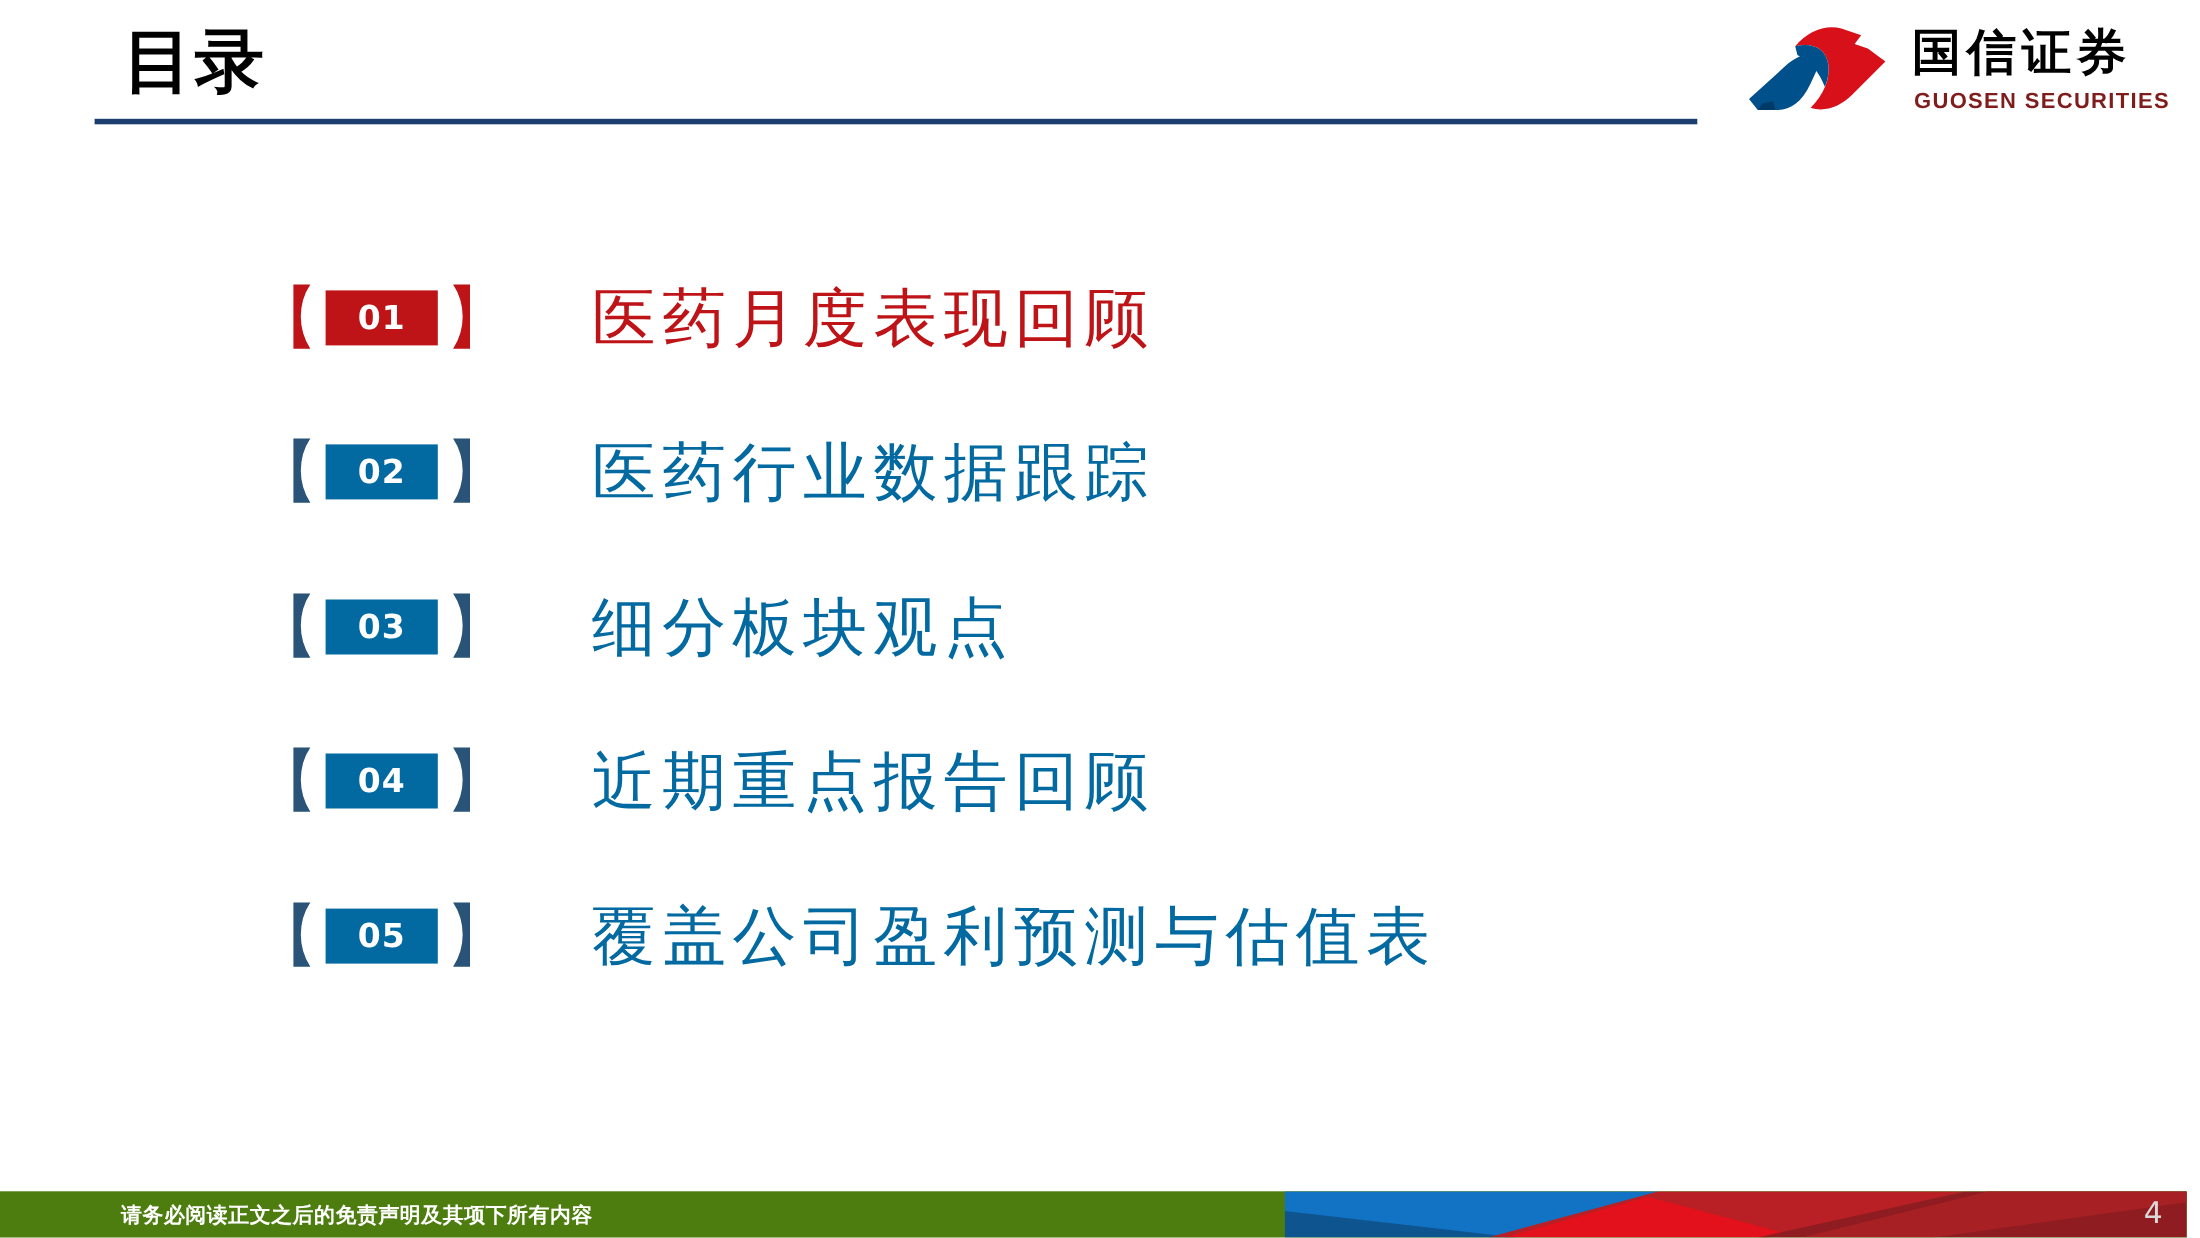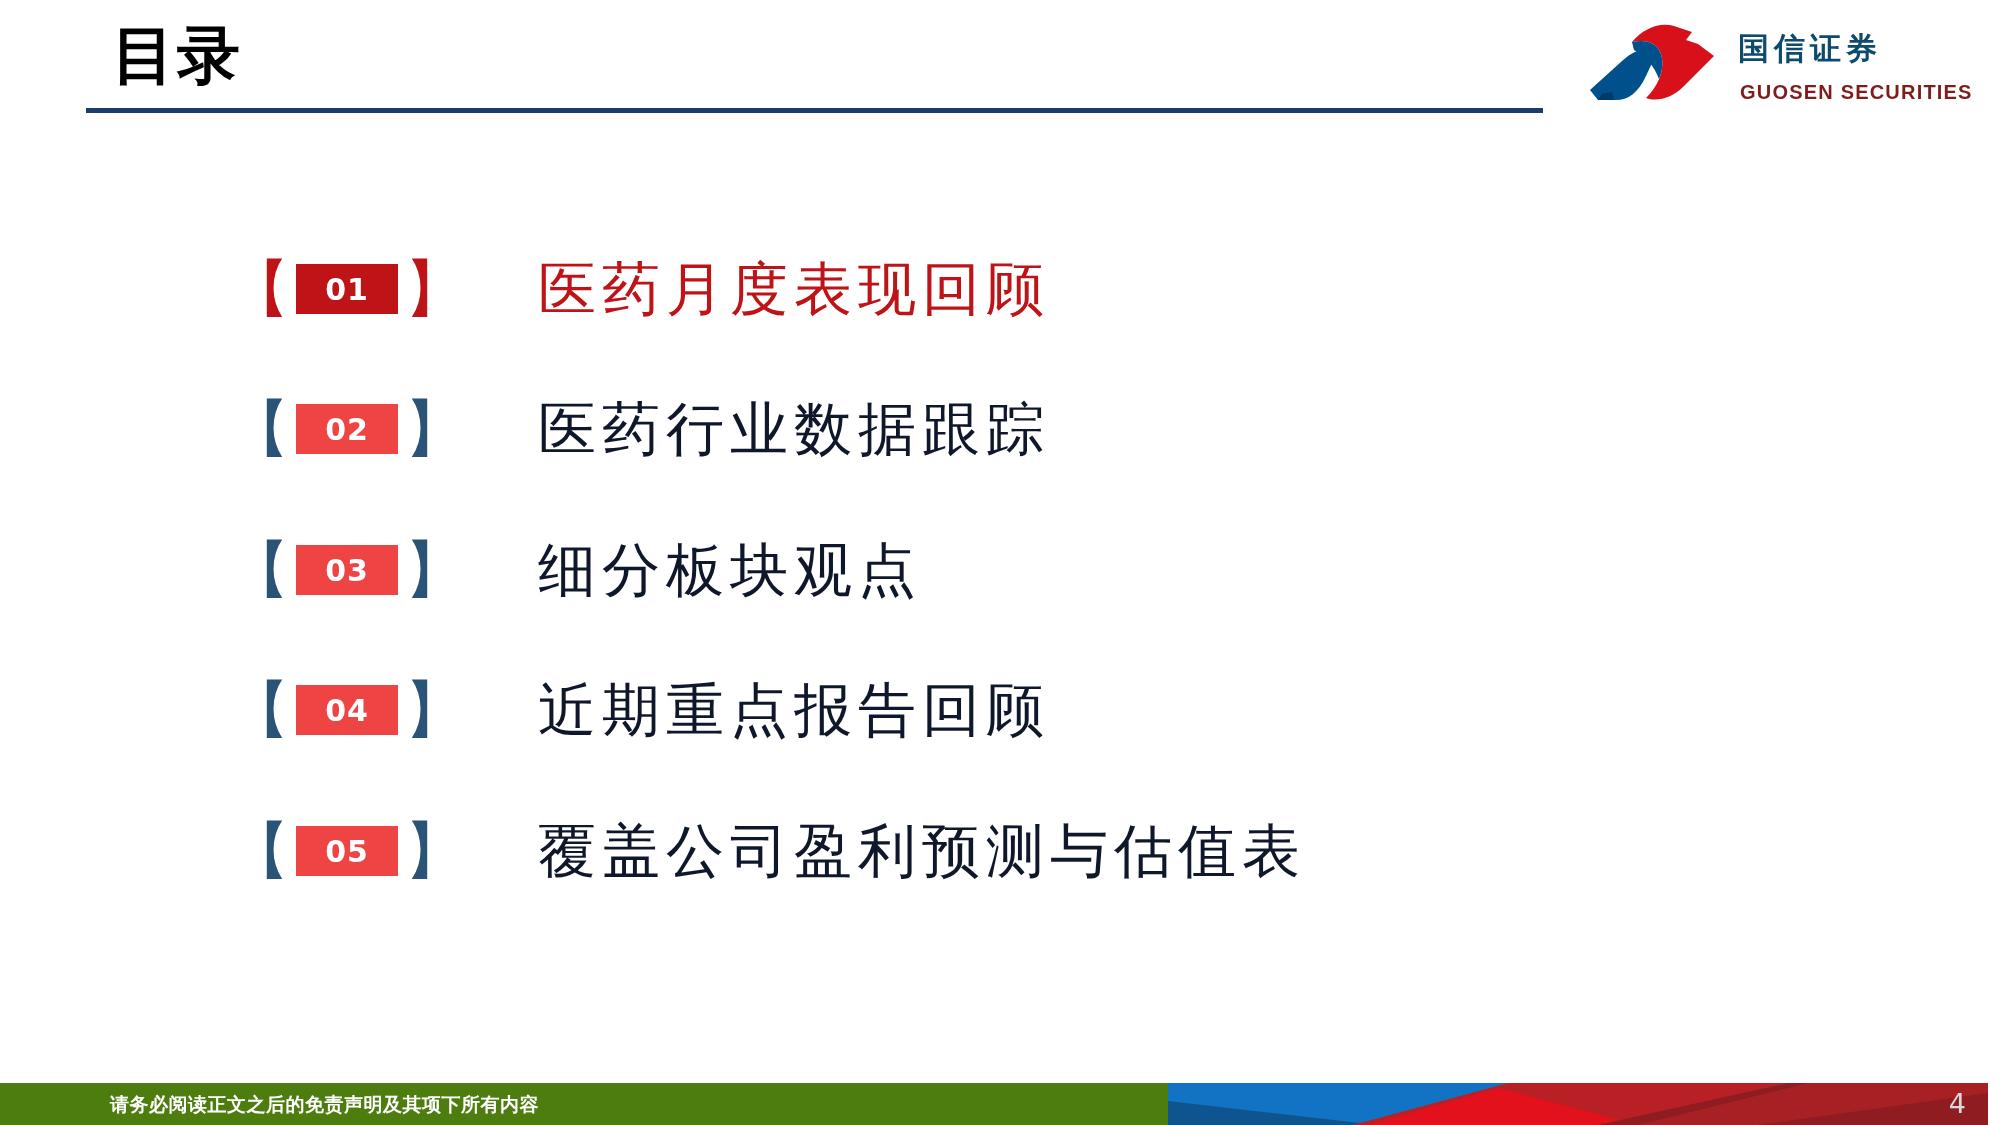--- a/index.html
+++ b/index.html
@@ -28,21 +28,21 @@
   
   .logo-block {
     position:absolute; left:1588px; top:14px;
     width:400px; height:96px;
   }
   .logo-mark {
     position:absolute; left:0px; top:6px; width:128px; height:84px;
   }
   .logo-text-cn {
     position:absolute; left:150px; top:6px;
-    font-size:31px; font-weight:bold; color:#0c4a6e;
+    font-size:45px; font-weight:bold; color:#000000;
     letter-spacing:5px; line-height:56px;
     font-family:"DejaVu Sans","Liberation Sans",sans-serif;
   }
   .logo-text-en {
     position:absolute; left:152px; top:66px;
     font-size:20px; font-weight:bold; color:#7f1d1d;
     letter-spacing:1.2px; line-height:24px;
   }
 
   
@@ -67,22 +67,22 @@
   }
   .toc-label {
     margin-left:72px;
     font-size:58px; line-height:60px; letter-spacing:6px;
     font-family:"DejaVu Sans","Liberation Sans",sans-serif;
   }
   .item-active .bracket   { color:#BE1317; }
   .item-active .num-badge { background:#BE1317; }
   .item-active .toc-label { color:#BE1317; }
   .item-idle .bracket     { color:#2A5378; }
-  .item-idle .num-badge   { background:#ef4444; }
-  .item-idle .toc-label   { color:#0f172a; }
+  .item-idle .num-badge   { background:#0369a1; }
+  .item-idle .toc-label   { color:#0369a1; }
 
   .toc-item.row-0 { top:252px; }
   .toc-item.row-1 { top:392px; }
   .toc-item.row-2 { top:533px; }
   .toc-item.row-3 { top:673px; }
   .toc-item.row-4 { top:814px; }
 
   
   .slide-footer {
     position:absolute; left:0; bottom:0; width:1988px; height:42px;

